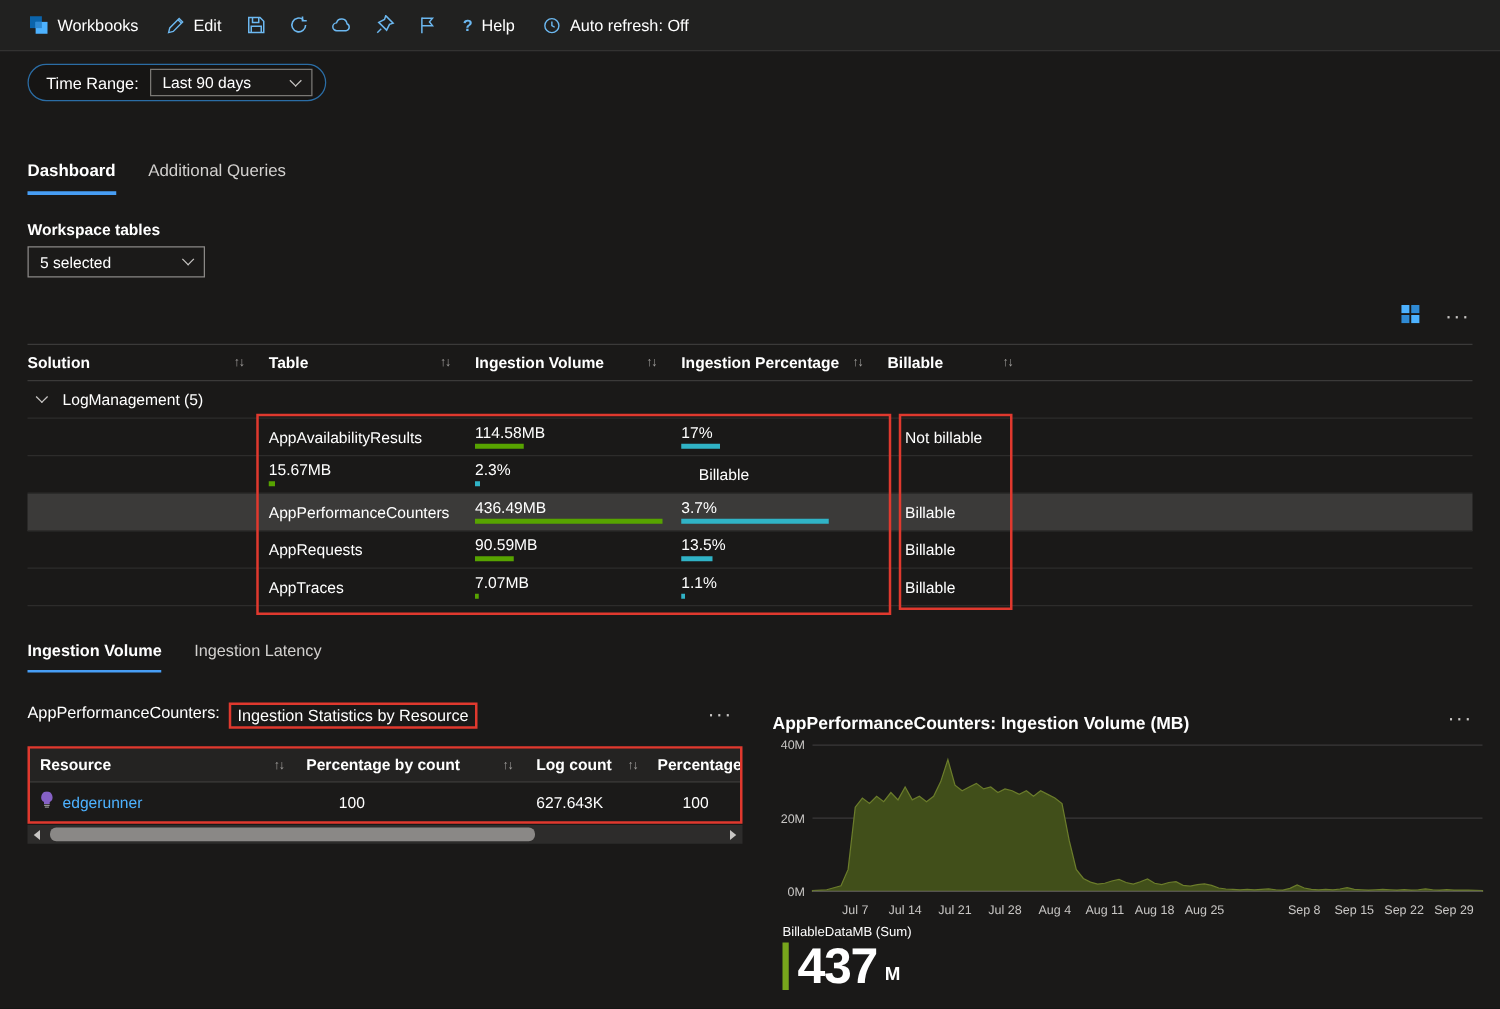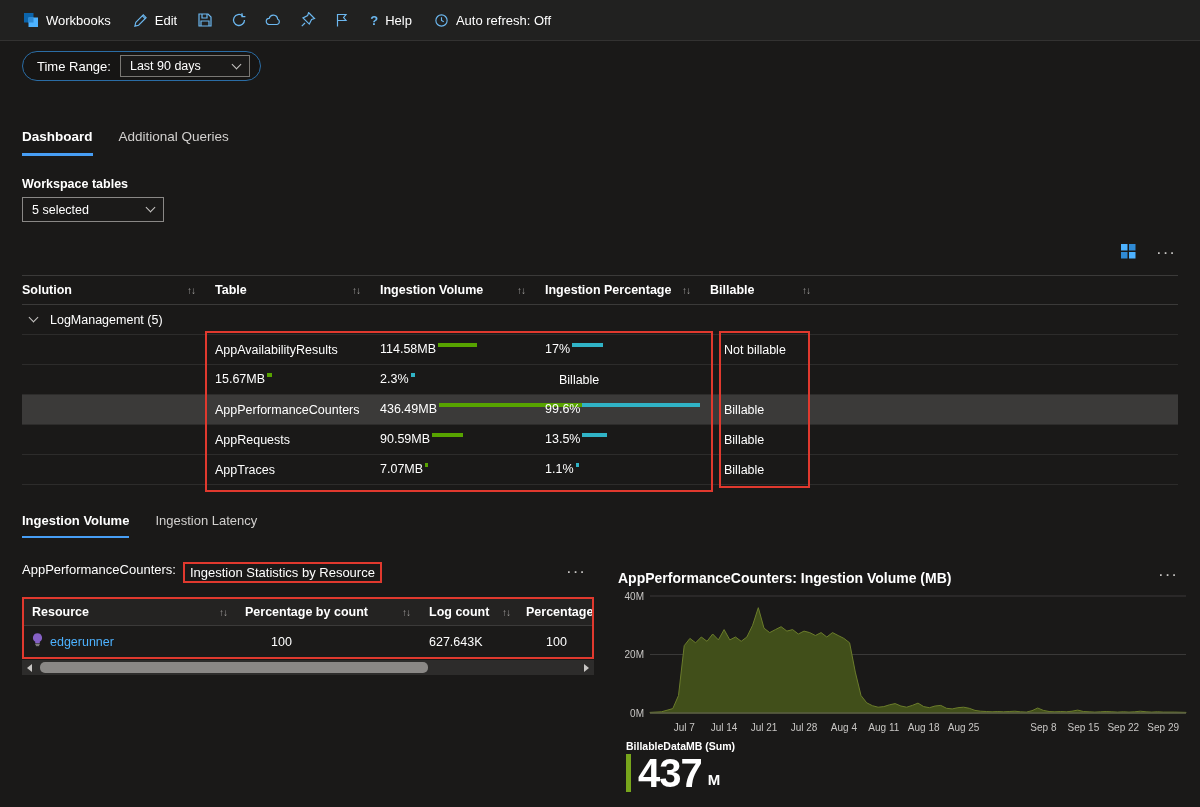--- a/index.html
+++ b/index.html
@@ -44,21 +44,21 @@
          align-items:center;font-weight:bold}
   .th{display:flex;align-items:center;justify-content:space-between;padding-right:20px;height:100%}
   .sort{color:#a19f9d;font-size:10px;font-weight:normal;letter-spacing:-1px;cursor:pointer}
   .c1{width:193px}.c2{width:165px}.c3{width:165px}.c4{width:165px}.c5{width:120px}
   .group-row{display:flex;align-items:center;height:30px;gap:13px;padding-left:8px;
              border-bottom:1px solid #2d2c2b;cursor:pointer}
   .trow{display:flex;height:30px;border-bottom:1px solid #2d2c2b;align-items:center;width:100%}
   .trow.hl{background:#3b3a39}
   .td{height:100%;display:flex;align-items:center}
   .td.c5{padding-left:14px}
-  .cellwrap{display:flex;flex-direction:row;gap:2px;justify-content:center}
+  .cellwrap{display:flex;flex-direction:column;gap:2px;justify-content:center}
   .cellval{font-size:12.5px;line-height:13px}
   .bar{height:4px}
 
   
   .redbox{position:absolute;border:2px solid #e0392e;pointer-events:none}
   .redbox1{left:205px;top:331px;width:508px;height:161px}
   .redbox2{left:719px;top:331px;width:91px;height:157px}
 
   
   .section-tabs{position:absolute;left:22px;top:513px;display:flex;gap:26px;font-size:13px}
@@ -90,21 +90,21 @@
   .harrow{width:15px;height:15px;display:flex;align-items:center;justify-content:center;cursor:pointer}
   .tri-left{width:0;height:0;border-top:4px solid transparent;border-bottom:4px solid transparent;border-right:5px solid #c8c6c4}
   .tri-right{width:0;height:0;border-top:4px solid transparent;border-bottom:4px solid transparent;border-left:5px solid #c8c6c4}
   .hthumb{position:absolute;left:18px;top:2px;height:11px;width:388px;background:#8a8886;border-radius:5px;cursor:grab}
 
   
   .vol-title{position:absolute;left:618px;top:570px;font-size:14px;font-weight:bold;white-space:nowrap}
   .more-right{position:absolute;left:1158px;top:570px}
   .chart-wrap{position:absolute;left:614px;top:588px;width:580px;height:155px}
   .legend{position:absolute;left:626px;top:740px}
-  .legend-label{font-size:10.5px;font-weight:bold;color:#fff}
+  .legend-label{font-size:10.5px;font-weight:normal;color:#fff}
   .legend-row{display:flex;align-items:flex-start;margin-top:2px}
   .legend-bar{width:5px;height:38px;margin-right:7px}
   .legend-value{font-size:40px;font-weight:bold;line-height:38px;letter-spacing:-1px}
   .legend-unit{font-size:15px;font-weight:bold;margin-left:6px;margin-top:17px}
 </style>
 </head>
 <body>
 
 <div class="root">
 
@@ -279,21 +279,21 @@
           <div class="td c1"></div>
           <div class="td c2">AppPerformanceCounters</div>
           <div class="td c3">
             <div class="cellwrap">
               <span class="cellval">436.49MB</span>
               <span class="bar" style="background:#57a300;width:150px"></span>
             </div>
           </div>
           <div class="td c4">
             <div class="cellwrap">
-              <span class="cellval">99.6%</span>
+              <span class="cellval">3.7%</span>
               <span class="bar" style="background:#30b3c6;width:118px"></span>
             </div>
           </div>
           <div class="td c5">Billable</div>
         </div>
         <div class="trow">
           <div class="td c1"></div>
           <div class="td c2">AppRequests</div>
           <div class="td c3">
             <div class="cellwrap">

